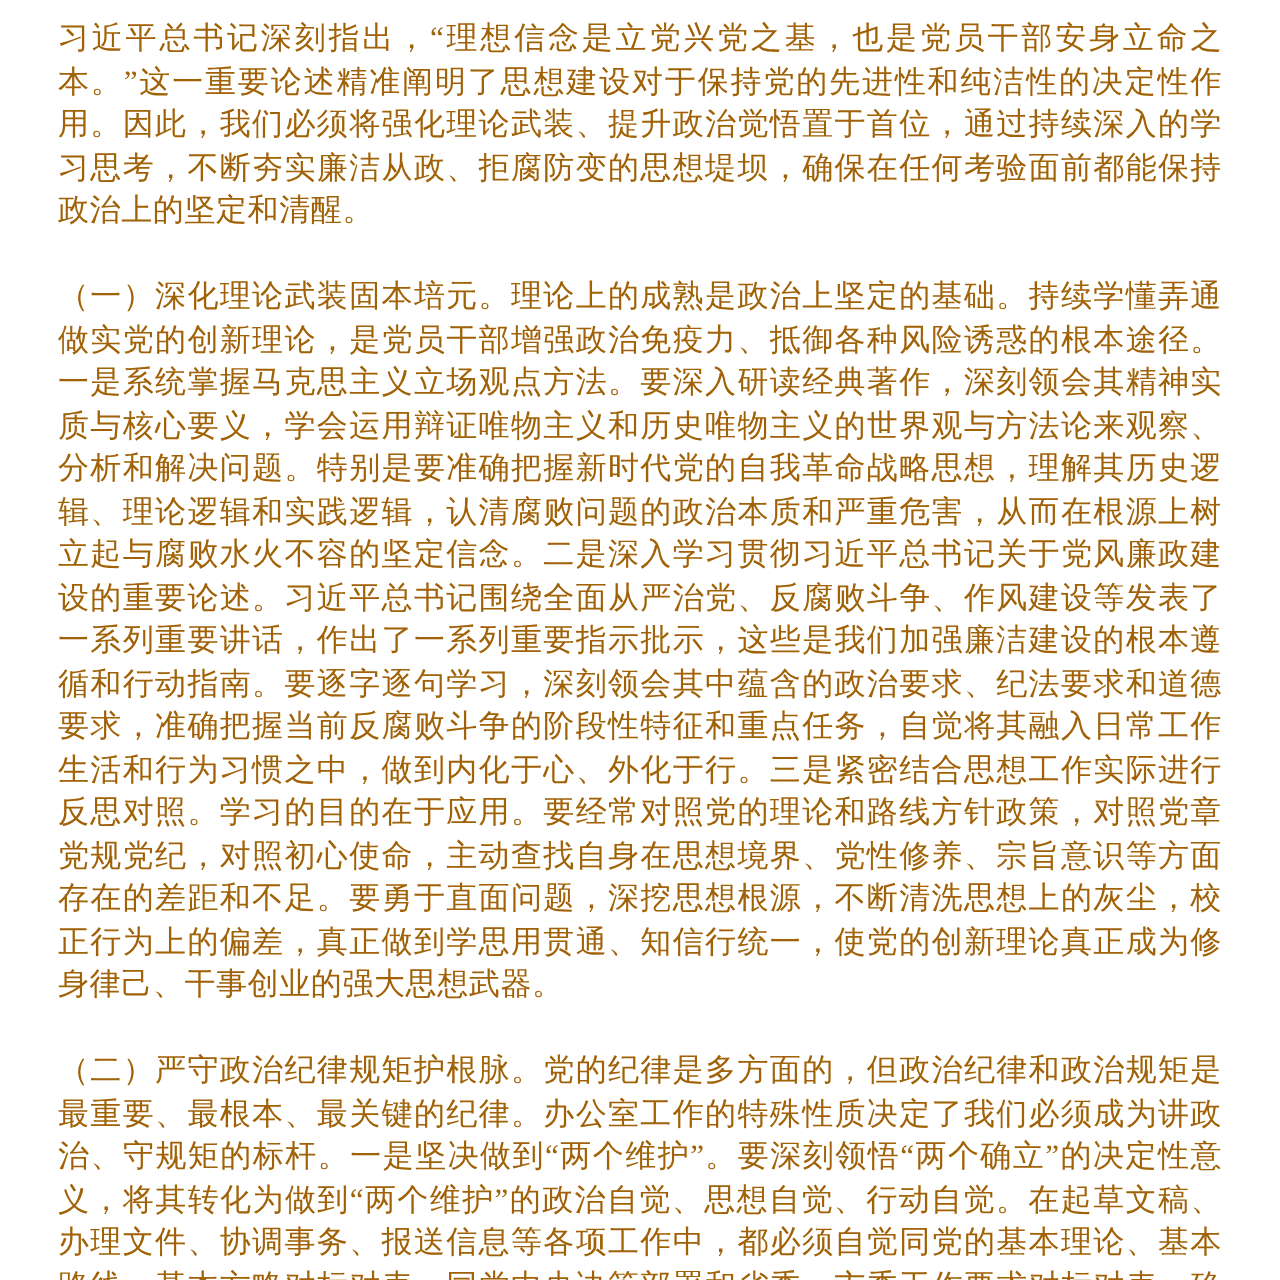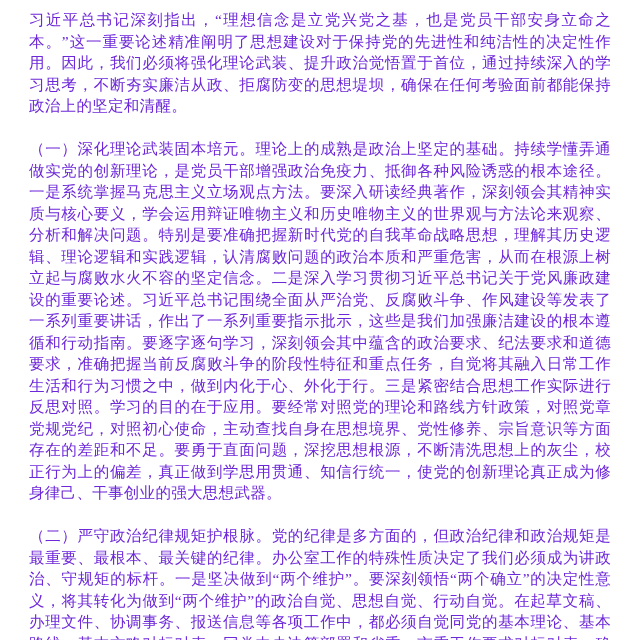--- a/index.html
+++ b/index.html
@@ -11,21 +11,21 @@
     width: 640px;
     height: 640px;
     overflow: hidden;
   }
   .page {
     box-sizing: border-box;
     width: 640px;
     height: 640px;
     padding: 9px 29px 0 29px;
     background: #ffffff;
-    color: #6d28d9;
+    color: #a16207;
     font-family: "Liberation Serif", "DejaVu Serif", serif;
     font-size: 15.5px;
     line-height: 21.5px;
     text-align: justify;
     overflow: hidden;
   }
   .para {
     margin: 0 0 21.5px 0;
     letter-spacing: 0.3px;
     word-break: break-all;

